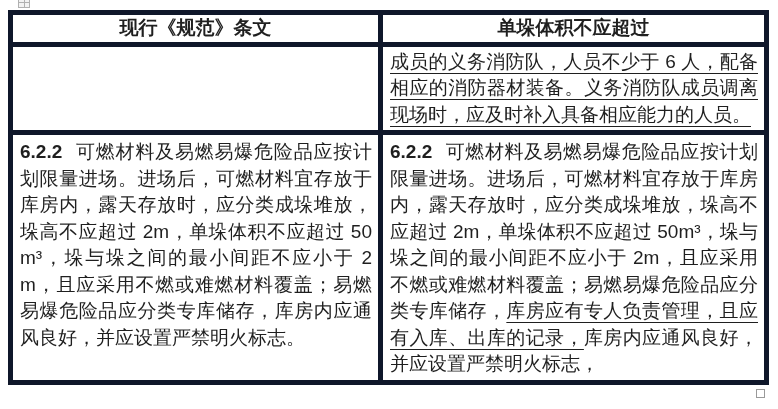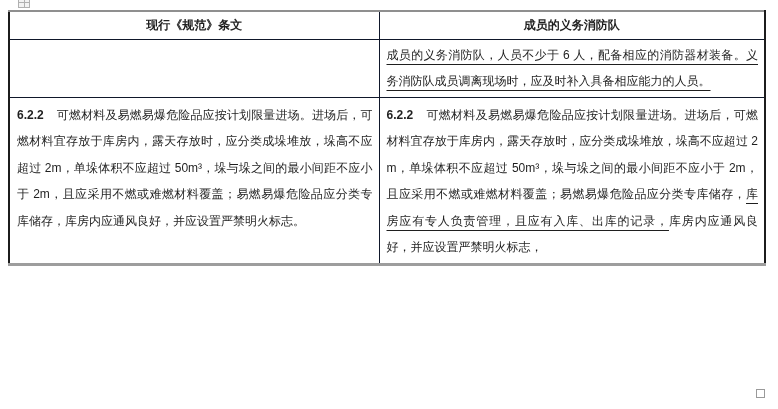--- a/index.html
+++ b/index.html
@@ -17,24 +17,24 @@
     left: 8px; top: 10px;
     width: 756px;
     border-collapse: collapse;
     table-layout: fixed;
     border-top: 2px solid #8f8f8f;
     border-bottom: 3px solid #9d9d9d;
     border-left: 2px solid #1c1c1c;
     border-right: 2px solid #1c1c1c;
   }
   td, th {
-    border: 1px solid #0f172a;
+    border: 5px solid #0f172a;
     vertical-align: middle;
     padding: 2px 6px 2px 7px;
-    font-size: 12px;
+    font-size: 19px;
     line-height: 26.5px;
     text-align: justify;
     word-break: break-all;
   }
   th { text-align: center; font-weight: bold; padding: 0 4px; }
   col.c-left  { width: 370px; }
   col.c-right { width: 386px; }
 
   tr.r-head  td, tr.r-head  th { height: 27px; }
   tr.r-1 td { height: 54px; }
@@ -79,21 +79,21 @@
 
   <table class="doc-table">
     <colgroup>
         <col class="c-left">
         <col class="c-right">
       </colgroup>
 
     <tbody>
         <tr class="r-head">
       <th>现行《规范》条文</th>
-      <th>成员的义务消防队</th>
+      <th>单垛体积不应超过</th>
     </tr>
 
     <tr class="r-1">
       <td></td>
       <td>
         <span class="seg u">成员的义务消防队，人员不少于 6 人，配备相应的消防器材装备。义务消防队成员调离现场时，应及时补入具备相应能力的人员。</span>
       </td>
     </tr>
 
 

